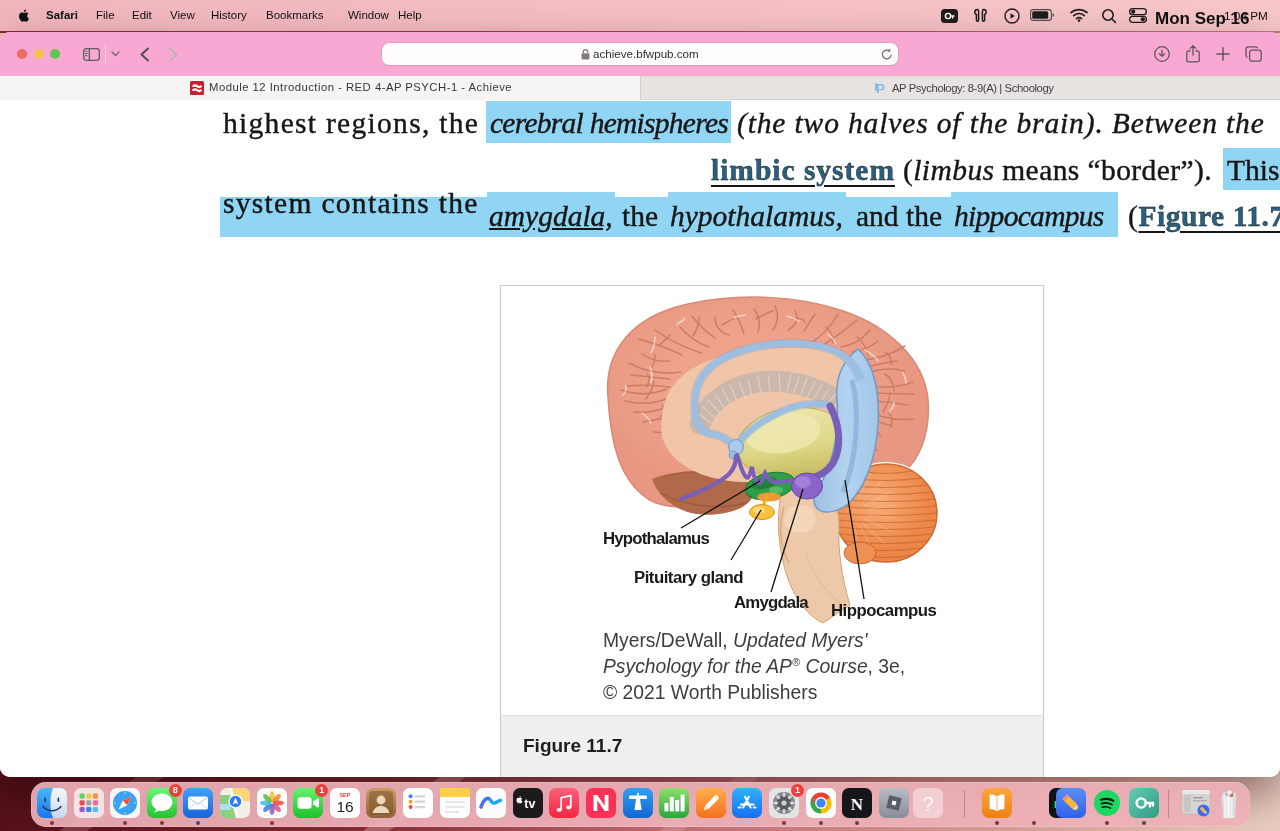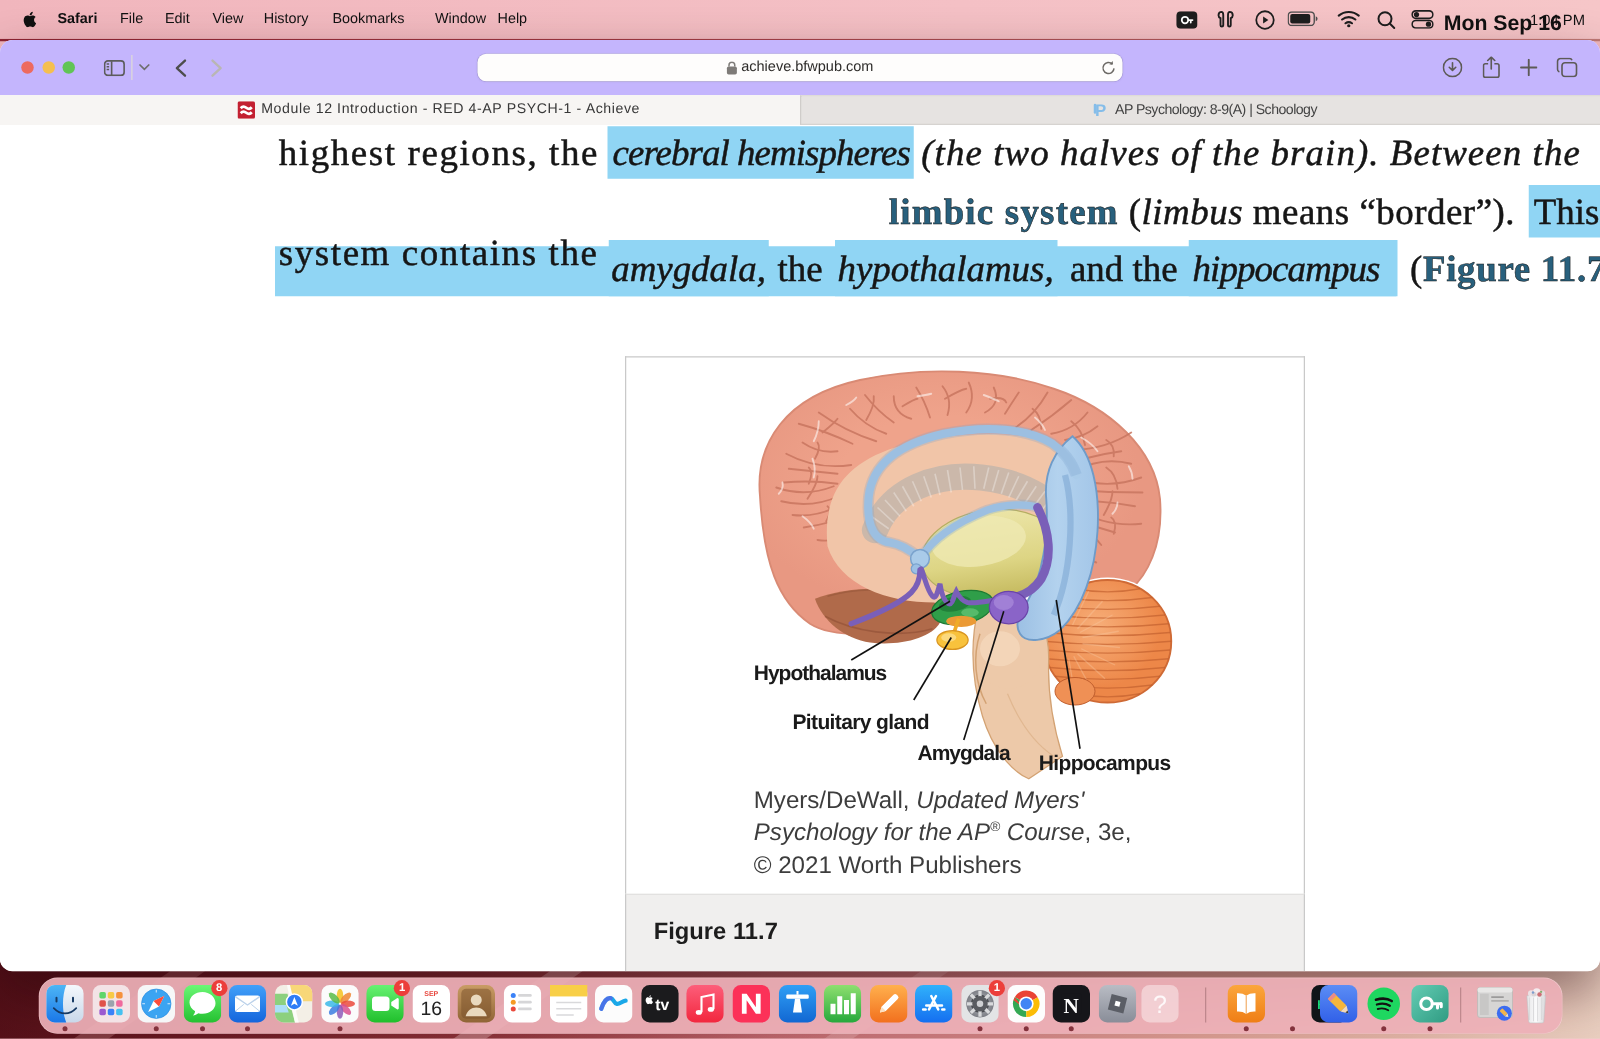--- a/index.html
+++ b/index.html
@@ -6,30 +6,30 @@
 .abs{position:absolute;}
 
 #wallbottom{left:0;top:770px;width:1280px;height:61px;background:linear-gradient(168deg,rgba(60,8,14,0.5) 0%,rgba(60,8,14,0.15) 45%,rgba(60,8,14,0) 62%),linear-gradient(90deg,#64161f 0%,#79202a 12%,#99383f 30%,#bd666c 48%,#cc7f80 62%,#d79b90 76%,#dfb2a4 88%,#eacfc0 100%);overflow:hidden;}
 .stripe{position:absolute;background:rgba(255,255,255,0.28);transform:rotate(-35deg);}
 #menuline{left:0;top:30.5px;width:1280px;height:2px;background:linear-gradient(90deg,#8e2433,#a03a44 40%,#b05a5e 75%,#c07a76);}
 
 #menubar{left:0;top:0;width:1280px;height:31px;background:linear-gradient(90deg,#f1b6bd,#f4c0c5 60%,#f6c6c8);color:#111;font-size:11.5px;}
 #menubar .mi{position:absolute;top:9px;white-space:nowrap;}
 
 #win{left:0;top:32px;width:1280px;height:745px;background:#fff;border-radius:10px;box-shadow:0 18px 40px rgba(40,5,10,.45);overflow:hidden;}
-#toolbar{left:0;top:0;width:1280px;height:44px;background:#c4b5fd;}
+#toolbar{left:0;top:0;width:1280px;height:44px;background:#f9a8d4;}
 #tabbar{left:0;top:44px;width:1280px;height:24px;background:#f7f5f3;}
 #tabR{left:640px;top:0;width:640px;height:24px;background:#e6e3e1;border-left:1px solid #d0cdca;border-bottom:1px solid #d6d3d0;box-sizing:border-box;border-top:1px solid #dedbd8;}
 .tbtxt{font-size:11.3px;color:#373737;}
 
 #content{left:0;top:68px;width:1280px;height:677px;background:#ffffff;overflow:hidden;}
 .hl{position:absolute;background:#90d5f4;}
 .tline{position:absolute;white-space:nowrap;font-family:"Liberation Serif",serif;font-size:29.5px;color:#161616;line-height:29px;height:29px;-webkit-text-stroke:0.4px #161616;}
 .tline i{font-style:italic;}
-.lnk{color:#28607d;font-weight:bold;text-decoration-thickness:2px;text-underline-offset:4.5px;}
+.lnk{color:#28607d;font-weight:bold;text-decoration:underline;text-decoration-thickness:2px;text-underline-offset:4.5px;}
 
 #figbox{left:500px;top:185px;width:544px;height:492px;border:1px solid #c9c9c9;border-bottom:none;background:#fff;box-sizing:border-box;}
 #figstrip{left:500px;top:615px;width:544px;height:62px;border-left:1px solid #c9c9c9;border-right:1px solid #c9c9c9;background:#f0efee;box-sizing:border-box;border-top:1px solid #e2e1e0;}
 #figtitle{left:523px;top:634.5px;font-size:19px;font-weight:bold;color:#1d1d1d;}
 .blabel{position:absolute;font-size:16.8px;font-weight:bold;color:#1a1a1a;letter-spacing:-0.5px;}
 #credit{left:603px;top:528px;font-size:19.3px;color:#3d3d3d;line-height:26px;}
 
 #dock{left:31px;top:782px;width:1219px;height:45px;background:rgba(238,177,184,0.92);border-radius:15px;box-shadow:inset 0 0 0 0.5px rgba(255,255,255,0.35);}
 .dicon{position:absolute;top:788px;width:30px;height:30px;}
 .ddot{position:absolute;top:821px;width:4px;height:4px;border-radius:50%;background:#83323c;}
@@ -171,21 +171,21 @@
     <div class="hl" style="left:668px;top:92px;width:178px;height:45px;"></div>
     <div class="hl" style="left:951px;top:92px;width:167px;height:45px;"></div>
 
     <div class="tline" id="l1a" style="left:223px;top:9px;letter-spacing:1.3px;">highest regions, the</div>
     <div class="tline" id="l1b" style="left:490px;top:9px;letter-spacing:-0.73px;"><i>cerebral hemispheres</i></div>
     <div class="tline" id="l1c" style="left:737px;top:9px;letter-spacing:0.86px;font-style:italic;">(the two halves of the brain). Between the</div>
     <div class="tline" id="l2b" style="left:711px;top:56px;letter-spacing:0.98px;"><span class="lnk">limbic system</span></div>
     <div class="tline" id="l2c" style="left:903px;top:56px;letter-spacing:0.42px;">(<i>limbus</i> means “border”).</div>
     <div class="tline" id="l2d" style="left:1227px;top:56px;">This</div>
     <div class="tline" id="l3a" style="left:223px;top:89px;letter-spacing:1.3px;">system contains the</div>
-    <div class="tline" id="l3b" style="left:489px;top:101.5px;"><i>amygdala,</i></div>
+    <div class="tline" id="l3b" style="left:489px;top:101.5px;text-decoration:underline;"><i>amygdala,</i></div>
     <div class="tline" id="l3c" style="left:622px;top:101.5px;">the</div>
     <div class="tline" id="l3d" style="left:670px;top:101.5px;"><i>hypothalamus,</i></div>
     <div class="tline" id="l3e" style="left:856px;top:101.5px;">and the</div>
     <div class="tline" id="l3f" style="left:954px;top:101.5px;letter-spacing:-0.7px;"><i>hippocampus</i></div>
     <div class="tline" id="l3g" style="left:1128px;top:101.5px;letter-spacing:0.55px;">(<span class="lnk">Figure 11.7</span></div>
 
     <div class="abs" id="figbox"></div>
 <svg id="brain" style="position:absolute;left:500px;top:185px;overflow:visible;" width="543" height="430" viewBox="0 0 543 430">
 <defs>
 <radialGradient id="cereg" cx="0.45" cy="0.42">

